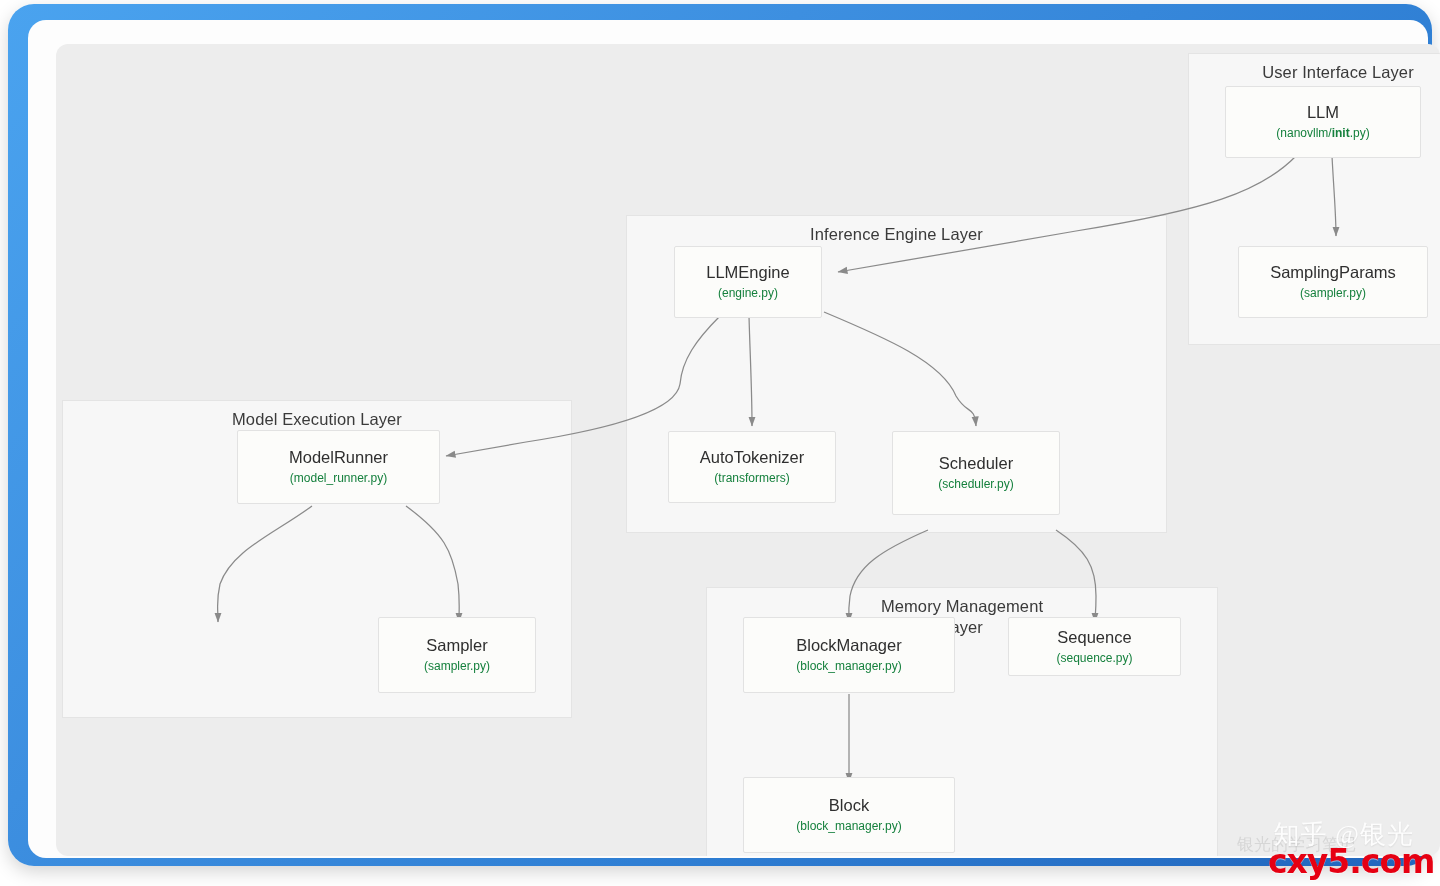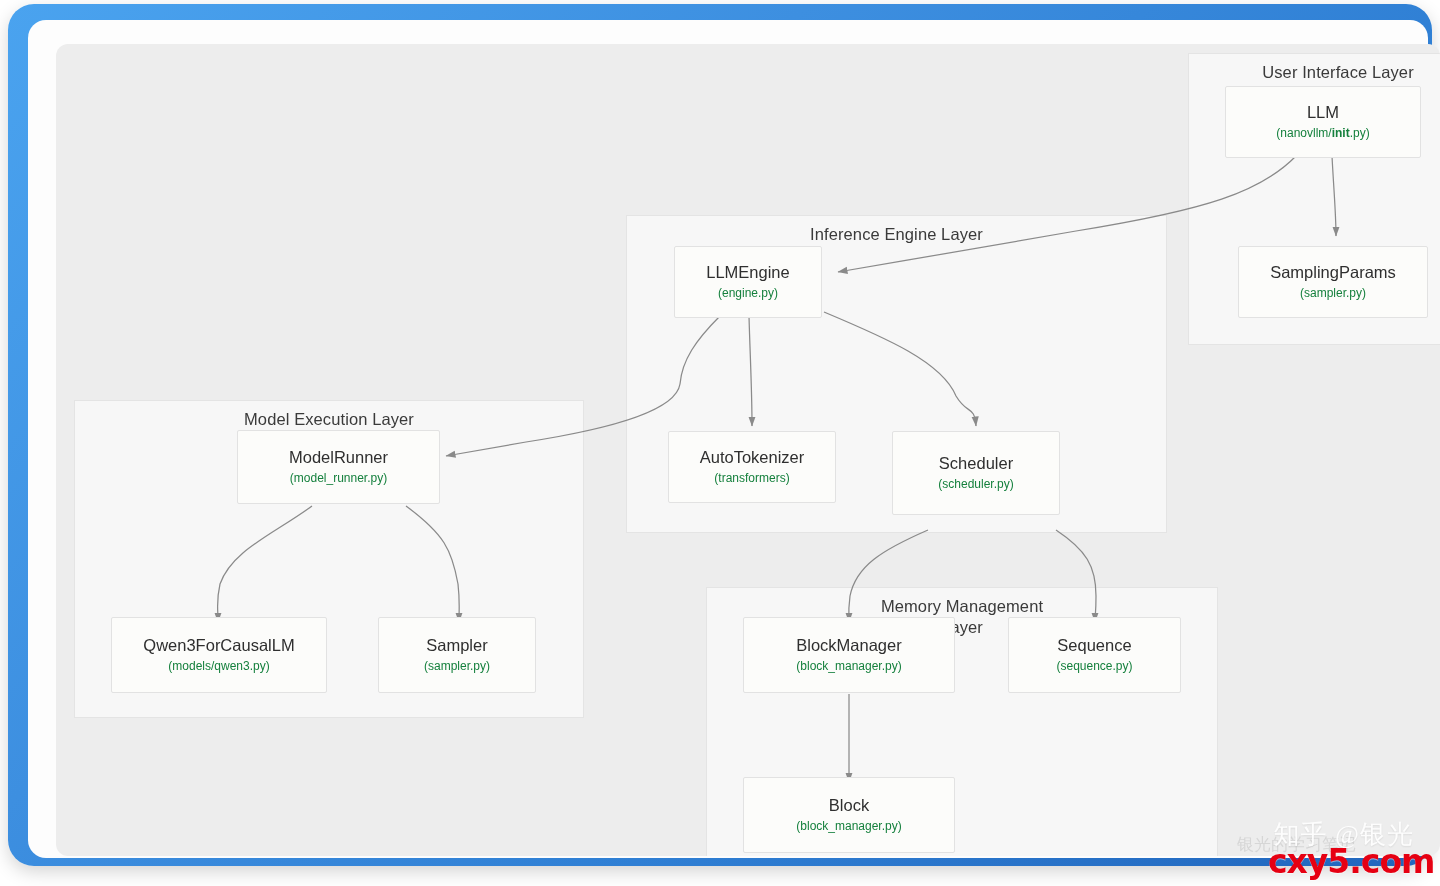--- a/index.html
+++ b/index.html
@@ -167,21 +167,21 @@
       <div id="diagram">
 
         <div class="layer-group" style="left:1132px; top:9px; width:300px; height:292px;">
           <div class="layer-title">User Interface Layer</div>
         </div>
 
         <div class="layer-group" style="left:570px; top:171px; width:541px; height:318px;">
           <div class="layer-title">Inference Engine Layer</div>
         </div>
 
-        <div class="layer-group" style="left:18px; top:356px; width:510px; height:318px;">
+        <div class="layer-group" style="left:6px; top:356px; width:510px; height:318px;">
           <div class="layer-title">Model Execution Layer</div>
         </div>
 
         <div class="layer-group" style="left:650px; top:543px; width:512px; height:290px;">
           <div class="layer-title">Memory Management
 Layer</div>
         </div>
 
         <svg id="edge-layer" viewBox="0 0 1384 812" width="1384" height="812">
           <defs>
@@ -236,36 +236,32 @@
         <div class="node" style="left:836px; top:387px; width:168px; height:84px;">
           <div class="node-title">Scheduler</div>
           <div class="node-sub">(scheduler.py)</div>
         </div>
 
         <div class="node" style="left:181px; top:386px; width:203px; height:74px;">
           <div class="node-title">ModelRunner</div>
           <div class="node-sub">(model_runner.py)</div>
         </div>
 
-        <div class="node" style="left:55px; top:573px; width:216px; height:76px;">
-          <div class="node-title">Qwen3ForCausalLM</div>
-          <div class="node-sub">(models/qwen3.py)</div>
-        </div>
 
         <div class="node" style="left:322px; top:573px; width:158px; height:76px;">
           <div class="node-title">Sampler</div>
           <div class="node-sub">(sampler.py)</div>
         </div>
 
         <div class="node" style="left:687px; top:573px; width:212px; height:76px;">
           <div class="node-title">BlockManager</div>
           <div class="node-sub">(block_manager.py)</div>
         </div>
 
-        <div class="node" style="left:952px; top:573px; width:173px; height:76px;">
+        <div class="node" style="left:952px; top:573px; width:173px; height:59px;">
           <div class="node-title">Sequence</div>
           <div class="node-sub">(sequence.py)</div>
         </div>
 
         <div class="node" style="left:687px; top:733px; width:212px; height:76px;">
           <div class="node-title">Block</div>
           <div class="node-sub">(block_manager.py)</div>
         </div>
 
       </div>

